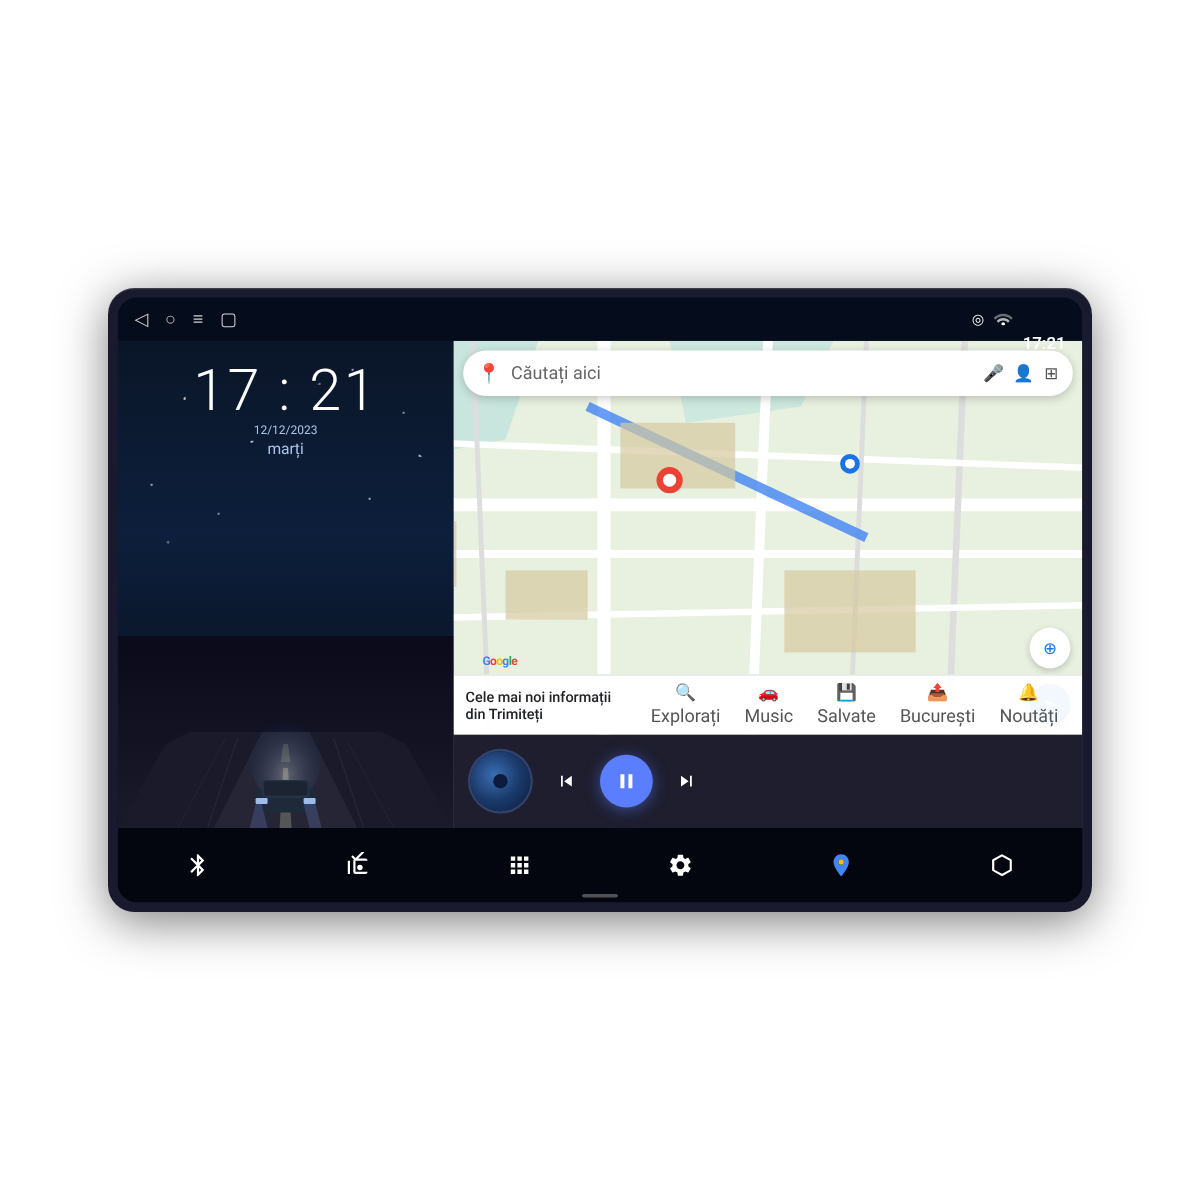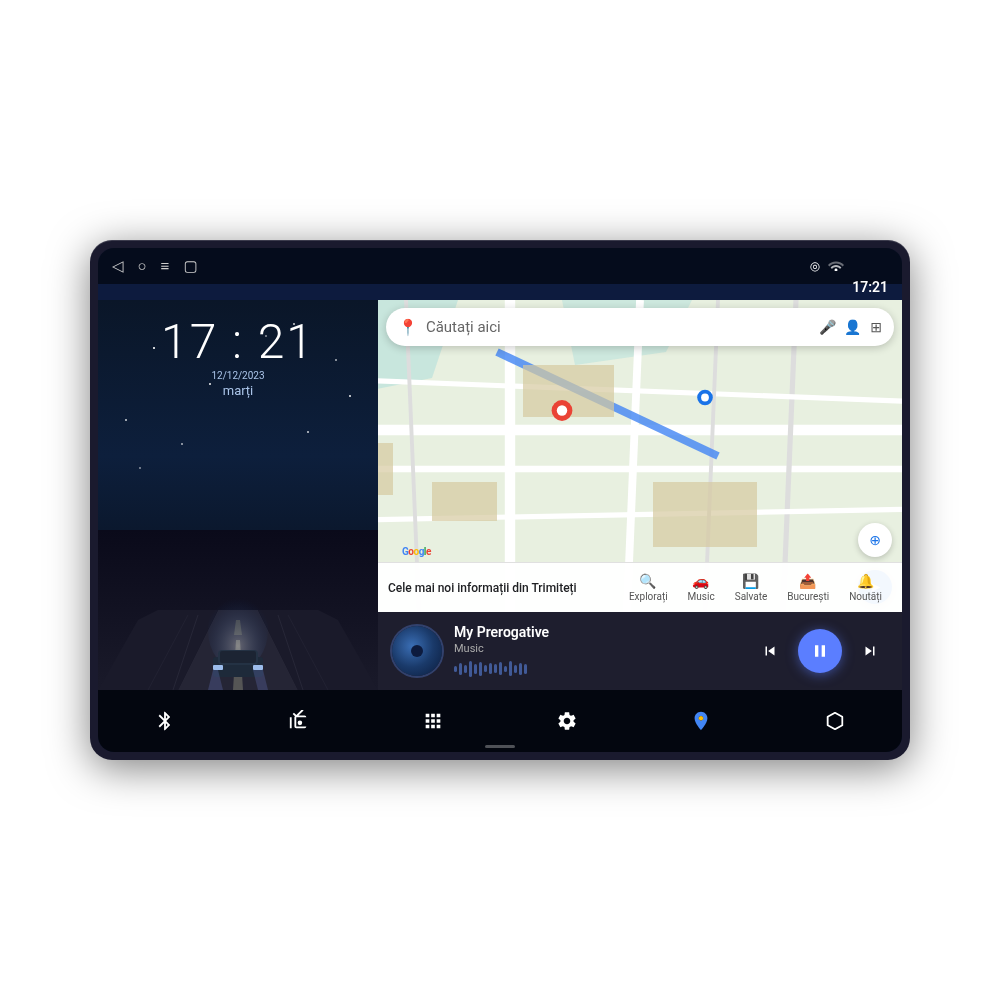--- a/index.html
+++ b/index.html
@@ -70,21 +70,20 @@
     .status-icon {
       font-size: 12px;
       color: #fff;
     }
 
     
     .main-content {
       flex: 1;
       display: flex;
       overflow: hidden;
-      margin-top: 16px;
     }
 
     
     .left-panel {
       width: 280px;
       flex-shrink: 0;
       background: linear-gradient(180deg, #0a1628 0%, #0d1f3c 40%, #06090f 100%);
       display: flex;
       flex-direction: column;
       align-items: center;
@@ -260,21 +259,21 @@
       gap: 2px;
       cursor: pointer;
     }
 
     .map-tab-icon {
       font-size: 14px;
       color: #1a73e8;
     }
 
     .map-tab-label {
-      font-size: 10px;
+      font-size: 15px;
       color: #555;
     }
 
     
     .music-player {
       height: 78px;
       background: #1e1e2e;
       display: flex;
       align-items: center;
       padding: 0 14px;
@@ -584,41 +583,20 @@
               </div>
             </div>
           </div>
         </div>
 
         <div class="music-player">
           <div class="music-album-art">
             <div class="music-album-inner"></div>
           </div>
 
-          <div class="music-info">
-            <div class="music-title">My Prerogative</div>
-            <div class="music-subtitle">Music</div>
-            <div class="music-waveform">
-              <div class="waveform-bar" style="height:6px;"></div>
-              <div class="waveform-bar" style="height:12px;"></div>
-              <div class="waveform-bar" style="height:8px;"></div>
-              <div class="waveform-bar" style="height:16px;"></div>
-              <div class="waveform-bar" style="height:10px;"></div>
-              <div class="waveform-bar" style="height:14px;"></div>
-              <div class="waveform-bar" style="height:7px;"></div>
-              <div class="waveform-bar" style="height:11px;"></div>
-              <div class="waveform-bar" style="height:9px;"></div>
-              <div class="waveform-bar" style="height:13px;"></div>
-              <div class="waveform-bar" style="height:6px;"></div>
-              <div class="waveform-bar" style="height:15px;"></div>
-              <div class="waveform-bar" style="height:8px;"></div>
-              <div class="waveform-bar" style="height:12px;"></div>
-              <div class="waveform-bar" style="height:10px;"></div>
-            </div>
-          </div>
 
           <div class="music-controls">
             <div class="ctrl-btn">
               <svg width="18" height="18" viewBox="0 0 24 24" fill="white">
                 <path d="M6 6h2v12H6zm3.5 6l8.5 6V6z"></path>
               </svg>
             </div>
             <div class="ctrl-btn ctrl-btn-play">
               <svg width="20" height="20" viewBox="0 0 24 24" fill="white">
                 <path d="M6 19h4V5H6v14zm8-14v14h4V5h-4z"></path>

